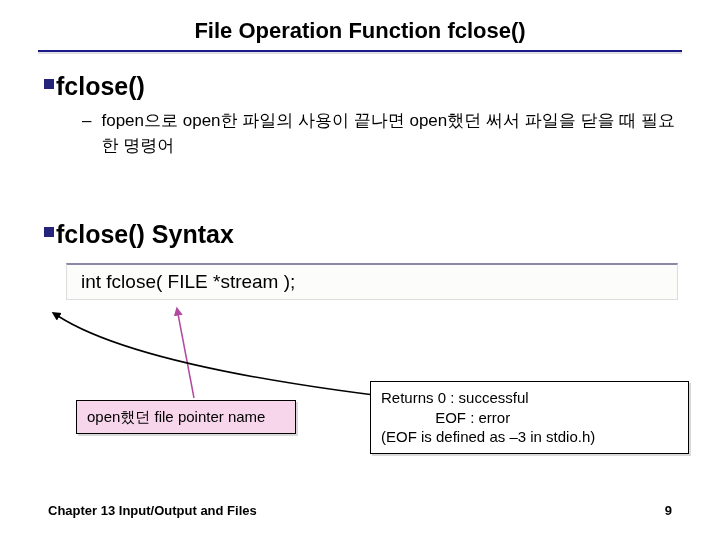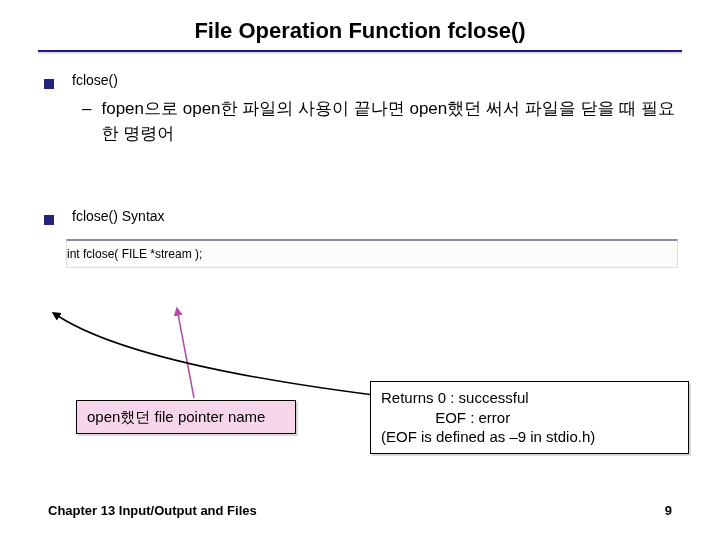--- a/index.html
+++ b/index.html
@@ -30,22 +30,23 @@
     margin-bottom: 18px;
     border: none;
   }
   .sec {
     margin-left: 6px;
     margin-bottom: 8px;
   }
   .sec-head {
     display: flex;
     align-items: flex-start;
-    gap: 18px;
-    font-size: 14px;
+    gap: 2px;
+    font-size: 25px;
+    font-weight: bold;
   }
   .sq-bullet {
     width: 10px;
     height: 10px;
     background: #24247a;
     margin-top: 7px;
     flex: 0 0 auto;
   }
   .sub {
     margin: 8px 0 0 38px;
@@ -57,23 +58,23 @@
   .dash {
     flex: 0 0 auto;
   }
   .gap1 { height: 54px; }
   .codebox {
     margin: 14px 0 0 28px;
     width: 612px;
     background: #fcfcfa;
     border: 1px solid #ddd;
     border-top: 2px solid #8a8aa8;
-    padding: 6px 0;
+    padding: 6px 14px;
     font-family: "Comic Sans MS", cursive, sans-serif;
-    font-size: 12px;
+    font-size: 19px;
   }
   .pink-box, .white-box {
     position: absolute;
     border: 1px solid #000;
     padding: 6px 10px;
     font-family: "Comic Sans MS", cursive, sans-serif;
     font-size: 15px;
     line-height: 1.3;
   }
   .pink-box {
@@ -155,20 +156,20 @@
     <path d="M 380 92 Q 90 60 6 6" stroke="#000" stroke-width="1.5" fill="none" marker-end="url(#ah2)"></path>
   </svg>
 
   <div class="pink-box">
     <span>open했던 file pointer name</span>
   </div>
 
   <div class="white-box">
     <div>Returns  0     : successful</div>
     <div>&nbsp;&nbsp;&nbsp;&nbsp;&nbsp;&nbsp;&nbsp;&nbsp;&nbsp;&nbsp;&nbsp;&nbsp;&nbsp;EOF : error</div>
-    <div>(EOF is defined as –9 in stdio.h)</div>
+    <div>(EOF is defined as –3 in stdio.h)</div>
   </div>
 
   <div class="footer">
     <span>Chapter 13   Input/Output and Files</span>
     <span>9</span>
   </div>
 </div>
 
 </body></html>

